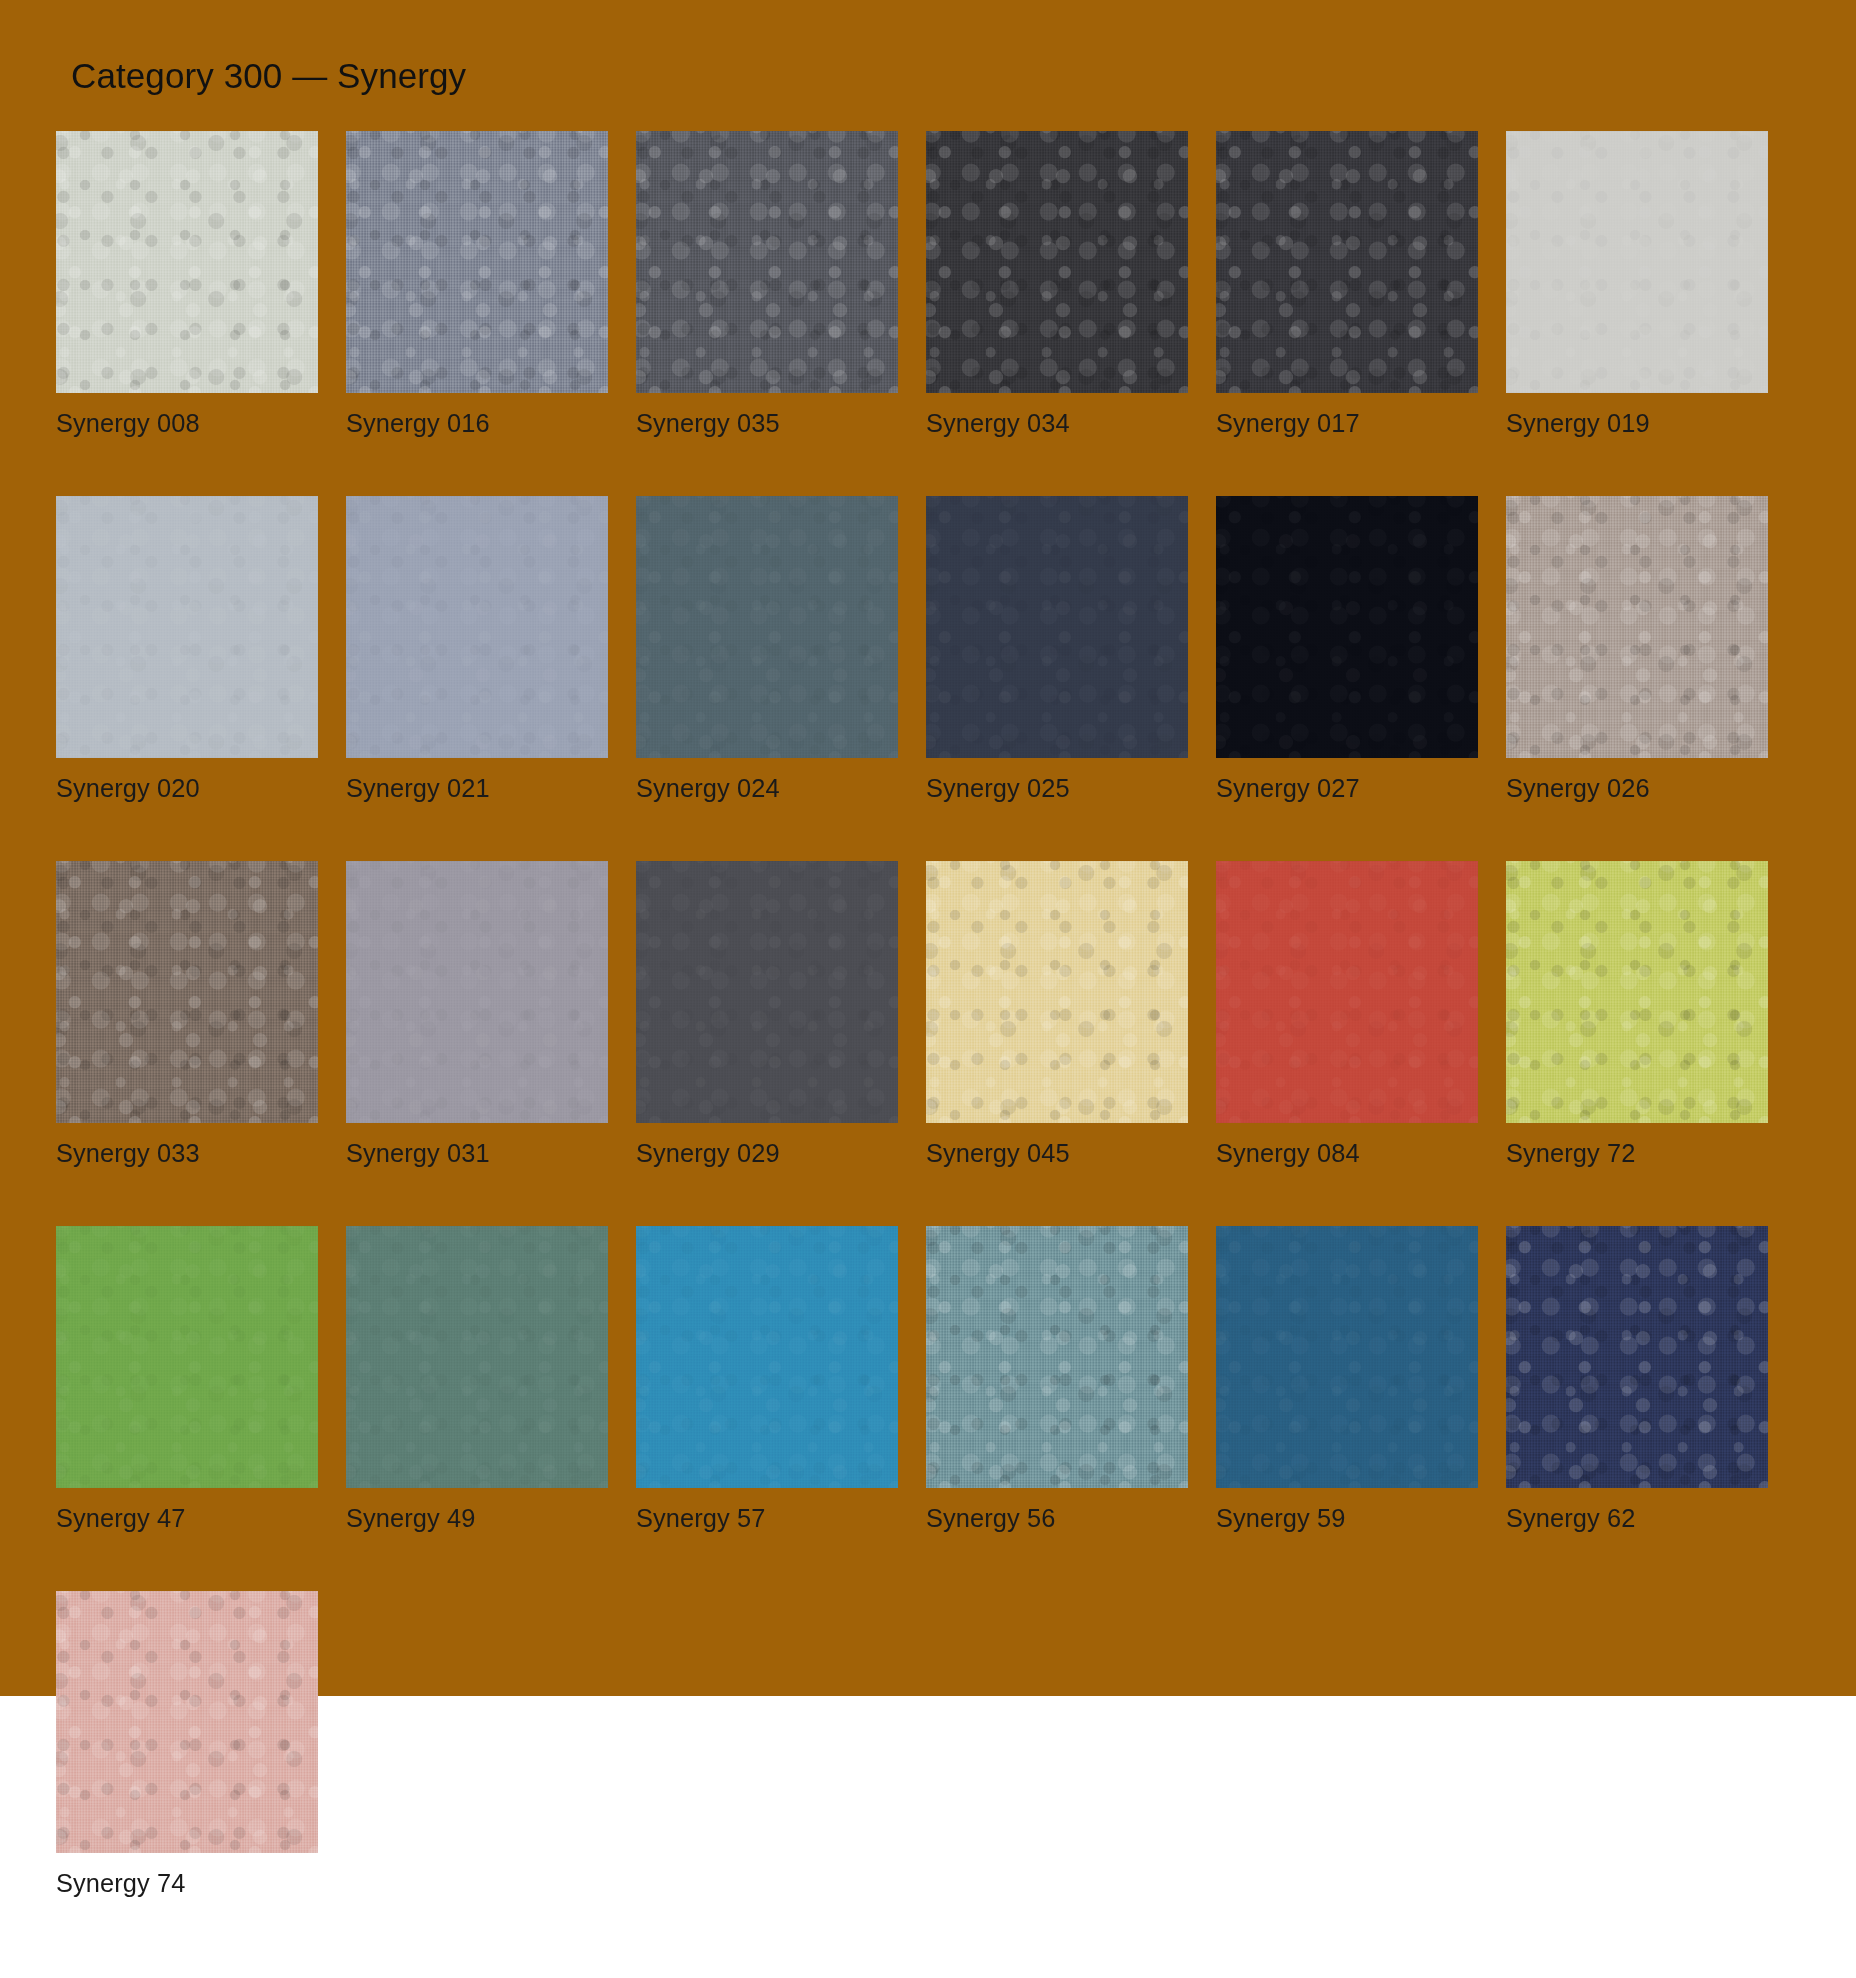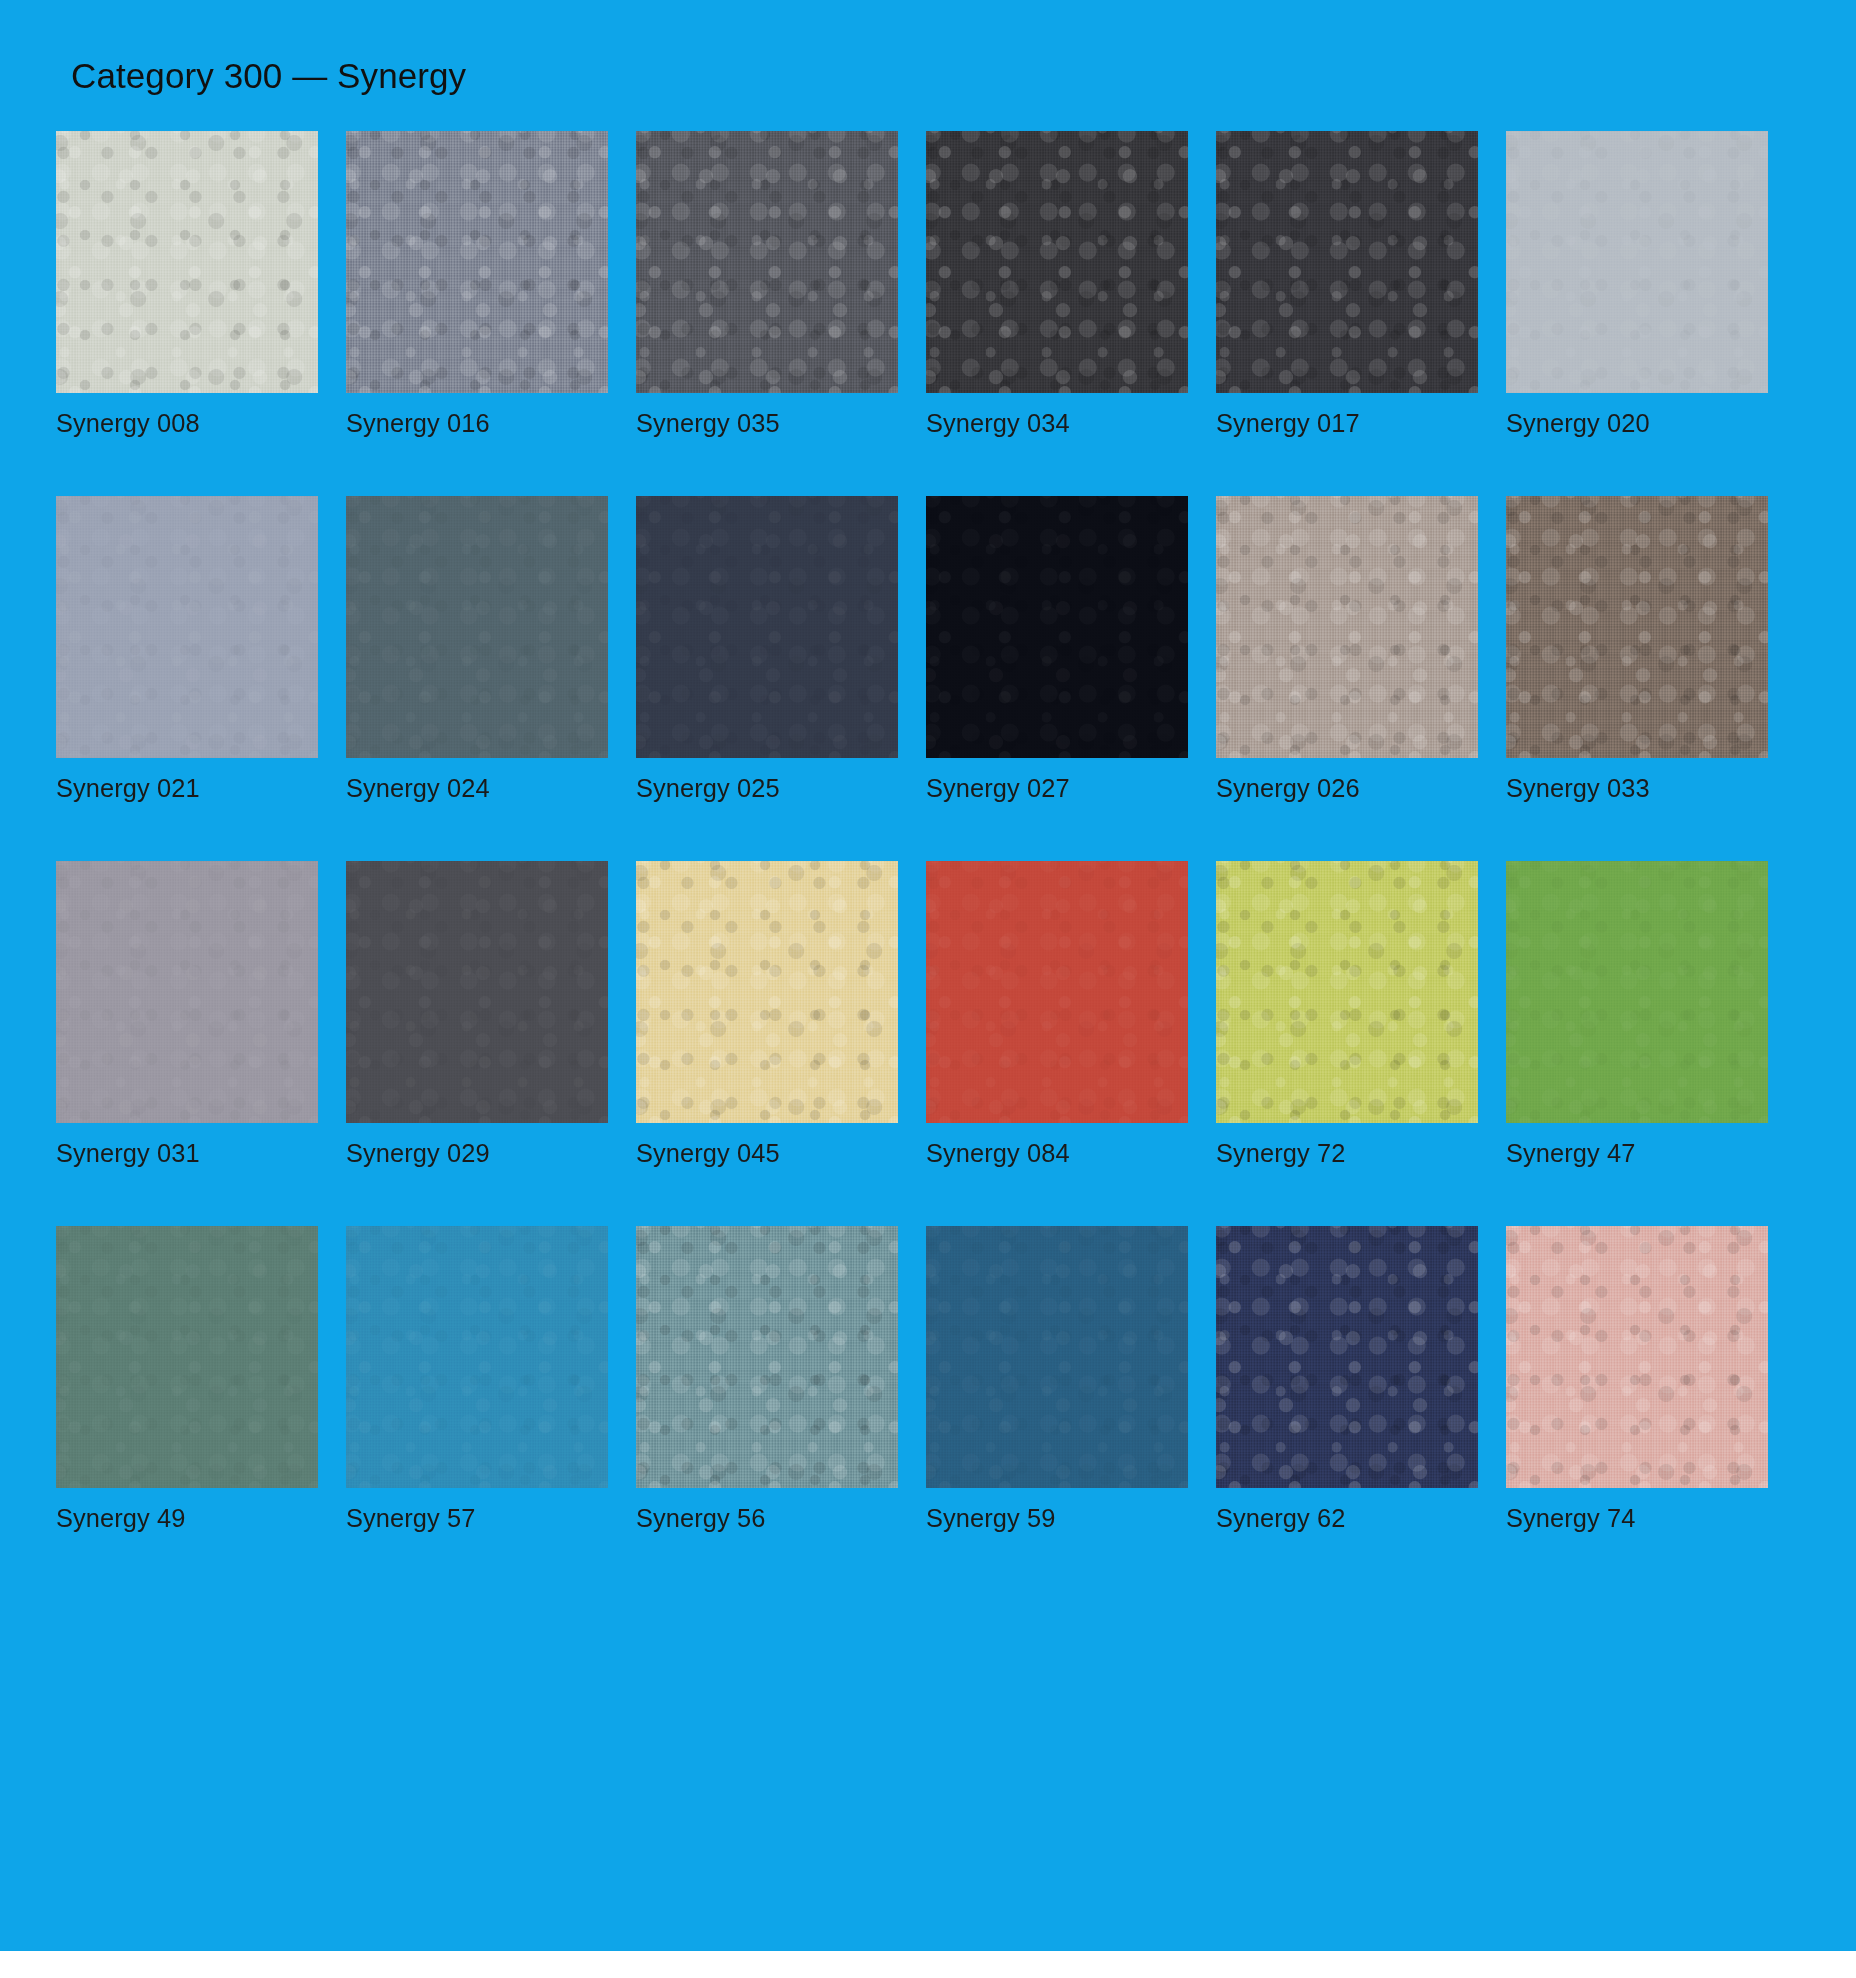--- a/index.html
+++ b/index.html
@@ -11,24 +11,24 @@
   body {
     width: 1857px;
     height: 1978px;
     font-family: "Liberation Sans", sans-serif;
     color: #111111;
     -webkit-font-smoothing: antialiased;
   }
   .page {
     position: relative;
     width: 1857px;
-    height: 1951px;
+    height: 1696px;
     box-sizing: border-box;
     padding: 38px 56px 0 56px;
-    background: #0ea5e9;
+    background: #a16207;
   }
   .page-title {
     font-size: 35px;
     font-weight: 400;
     letter-spacing: 0.1px;
     color: #111111;
     margin: 17px 0 0 15px;
     line-height: 1.2;
   }
   .swatch-grid {
@@ -114,20 +114,24 @@
       </div>
       <div class="swatch-cell">
         <div class="swatch-chip" data-texture="heather" style="background-color: rgb(52, 52, 56);"></div>
         <div class="swatch-label">Synergy 034</div>
       </div>
       <div class="swatch-cell">
         <div class="swatch-chip" data-texture="heather" style="background-color: rgb(53, 53, 58);"></div>
         <div class="swatch-label">Synergy 017</div>
       </div>
       <div class="swatch-cell">
+        <div class="swatch-chip" data-texture="flat" style="background-color: rgb(205, 205, 201);"></div>
+        <div class="swatch-label">Synergy 019</div>
+      </div>
+      <div class="swatch-cell">
         <div class="swatch-chip" data-texture="flat" style="background-color: rgb(181, 188, 196);"></div>
         <div class="swatch-label">Synergy 020</div>
       </div>
       <div class="swatch-cell">
         <div class="swatch-chip" data-texture="flat" style="background-color: rgb(154, 162, 180);"></div>
         <div class="swatch-label">Synergy 021</div>
       </div>
       <div class="swatch-cell">
         <div class="swatch-chip" data-texture="flat" style="background-color: rgb(81, 100, 108);"></div>
         <div class="swatch-label">Synergy 024</div>

